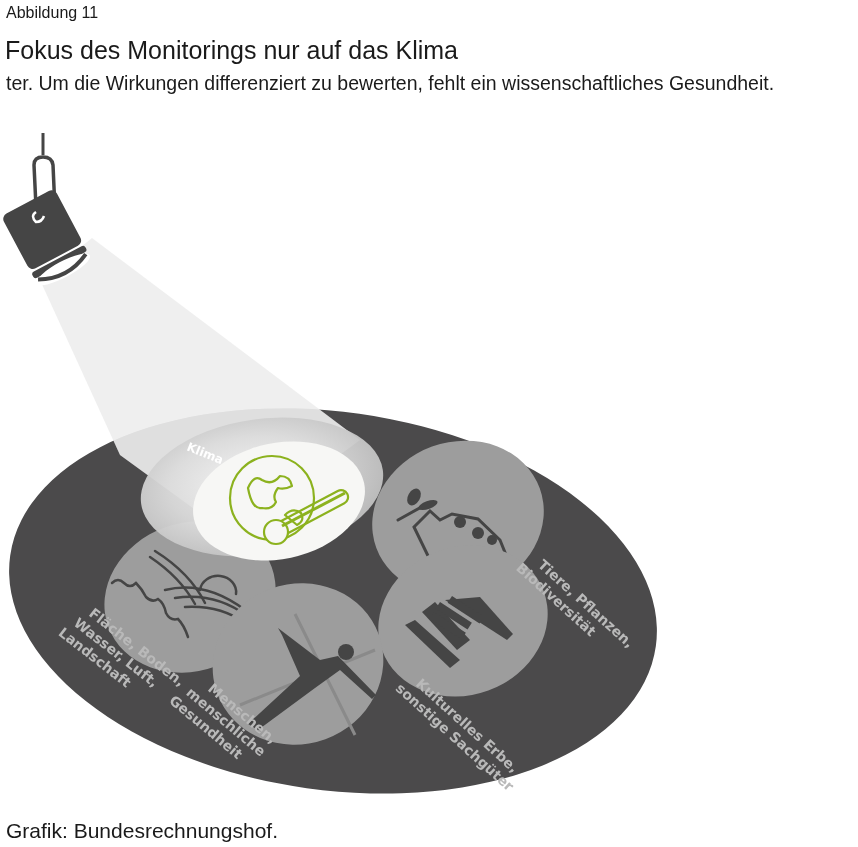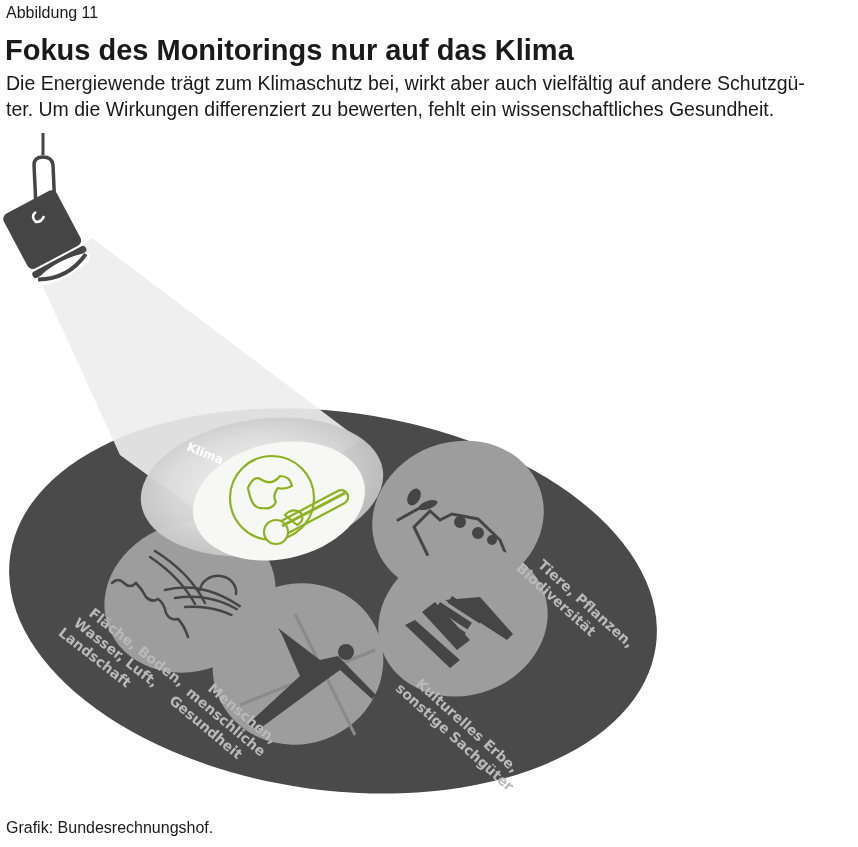--- a/index.html
+++ b/index.html
@@ -1,33 +1,32 @@
 <!DOCTYPE html>
 <html><head>
 <meta charset="utf-8">
 <style>
   html, body { margin: 0; padding: 0; background: #ffffff; }
   body { width: 858px; height: 847px; position: relative; overflow: hidden;
          font-family: "Liberation Sans", "DejaVu Sans", sans-serif; color: #1a1a1a; }
   .fig-label { position: absolute; left: 6px; top: 4px; font-size: 16px; text-align: center; }
-  .title { position: absolute; left: 5px; top: 33px; font-size: 29px; line-height: 34px; white-space: nowrap; font-weight: bold; }
+  .title { position: absolute; left: 5px; top: 33px; font-size: 25px; line-height: 34px; white-space: nowrap; }
   .subtitle { position: absolute; left: 6px; top: 70px; width: 850px; font-size: 19.5px; line-height: 26px; }
   .subtitle span { display: block; white-space: nowrap; }
-  .source { position: absolute; left: 6px; top: 819px; font-size: 16px; }
+  .source { position: absolute; left: 6px; top: 819px; font-size: 21px; }
   svg.illus { position: absolute; left: 0; top: 0; }
   .lbl { font-family: "DejaVu Sans", sans-serif; font-weight: bold; font-size: 14px; fill: #b9b9b9; }
   .lbl-klima { font-family: "DejaVu Sans", sans-serif; font-weight: bold; font-size: 12px; fill: #ffffff; }
 </style>
 </head>
 <body>
 
 <div class="fig-label">Abbildung 11</div>
 <div class="title">Fokus des Monitorings nur auf das Klima</div>
 <div class="subtitle">
-  <span>Die Energiewende trägt zum Klimaschutz bei, wirkt aber auch vielfältig auf andere Schutzgü-</span>
   <span>ter. Um die Wirkungen differenziert zu bewerten, fehlt ein wissenschaftliches Gesundheit.</span>
 </div>
 
 <svg class="illus" width="858" height="847" viewBox="0 0 858 847">
   <defs>
     <radialGradient id="spotGrad" cx="0.45" cy="0.45" r="0.6">
       <stop offset="0" stop-color="#f4f4f4"></stop>
       <stop offset="0.55" stop-color="#dcdcdc"></stop>
       <stop offset="1" stop-color="#bdbdbd"></stop>
     </radialGradient>

